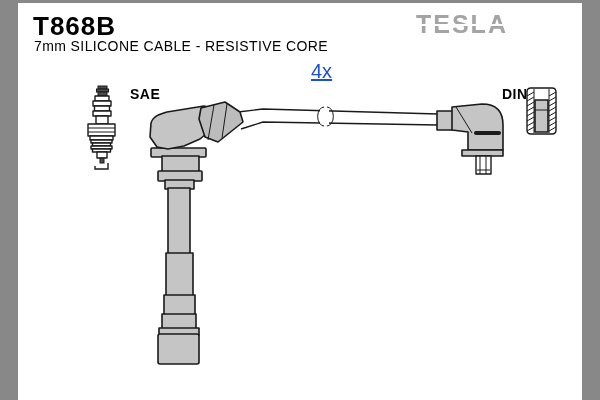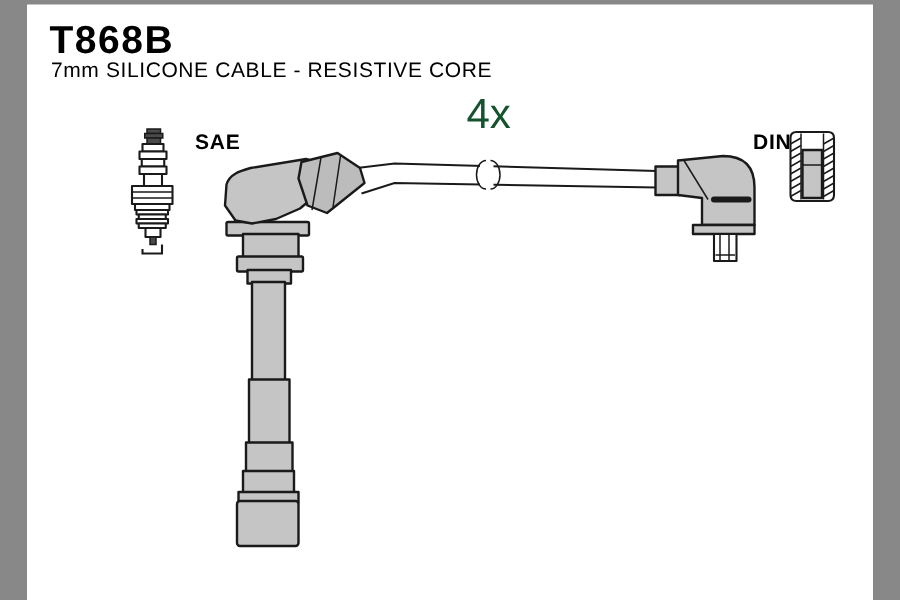--- a/index.html
+++ b/index.html
@@ -29,21 +29,21 @@
     font-size:25px;font-weight:bold;color:var(--brand-gray);
     letter-spacing:2px;font-family:"Liberation Sans","DejaVu Sans",sans-serif;
   }
   
   .brand::after{
     content:"";position:absolute;left:-2px;right:-2px;top:14px;height:2px;
     background:var(--background);
   }
   .qty{
     position:absolute;left:293px;top:57px;
-    font-size:28px;color:#14532d;
+    font-size:20px;color:#1d4ed8;text-decoration:underline;
   }
   .end-label{
     position:absolute;font-size:14px;font-weight:bold;color:#000;letter-spacing:0.5px;
   }
   .sae-label{left:112px;top:83px;}
   .din-label{left:484px;top:83px;}
   svg{position:absolute;display:block;}
   .plug-icon{left:62px;top:80px;}
   .din-icon{left:506px;top:82px;}
   .drawing{left:120px;top:95px;}
@@ -55,20 +55,21 @@
   .ln-thin{fill:none;stroke:var(--outline);stroke-width:1;}
   .blackfill{fill:var(--outline);stroke:none;}
 </style>
 </head>
 <body>
 
 <div class="page">
 
   <div class="part-number">T868B</div>
   <div class="subtitle">7mm SILICONE CABLE - RESISTIVE CORE</div>
+  <div class="brand">TESLA</div>
 
   <div class="qty">4x</div>
   <div class="end-label sae-label">SAE</div>
   <div class="end-label din-label">DIN</div>
 
   <svg class="plug-icon" width="56" height="88" viewBox="62 80 56 88" xmlns="http://www.w3.org/2000/svg">
 
     <rect class="dark" x="80" y="83" width="9" height="3"></rect>
     <rect class="dark" x="78.5" y="86" width="12" height="3"></rect>
     <rect class="dark" x="80" y="89" width="9" height="4"></rect>

